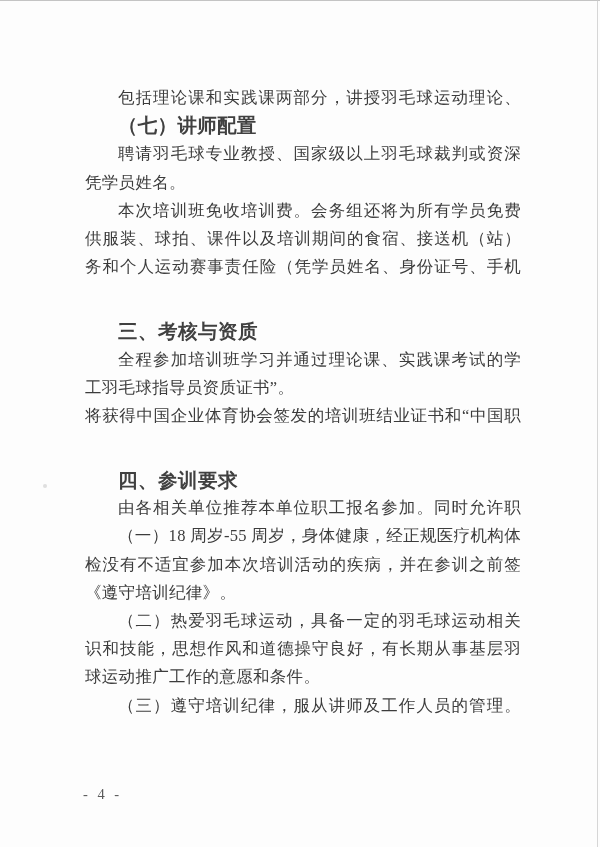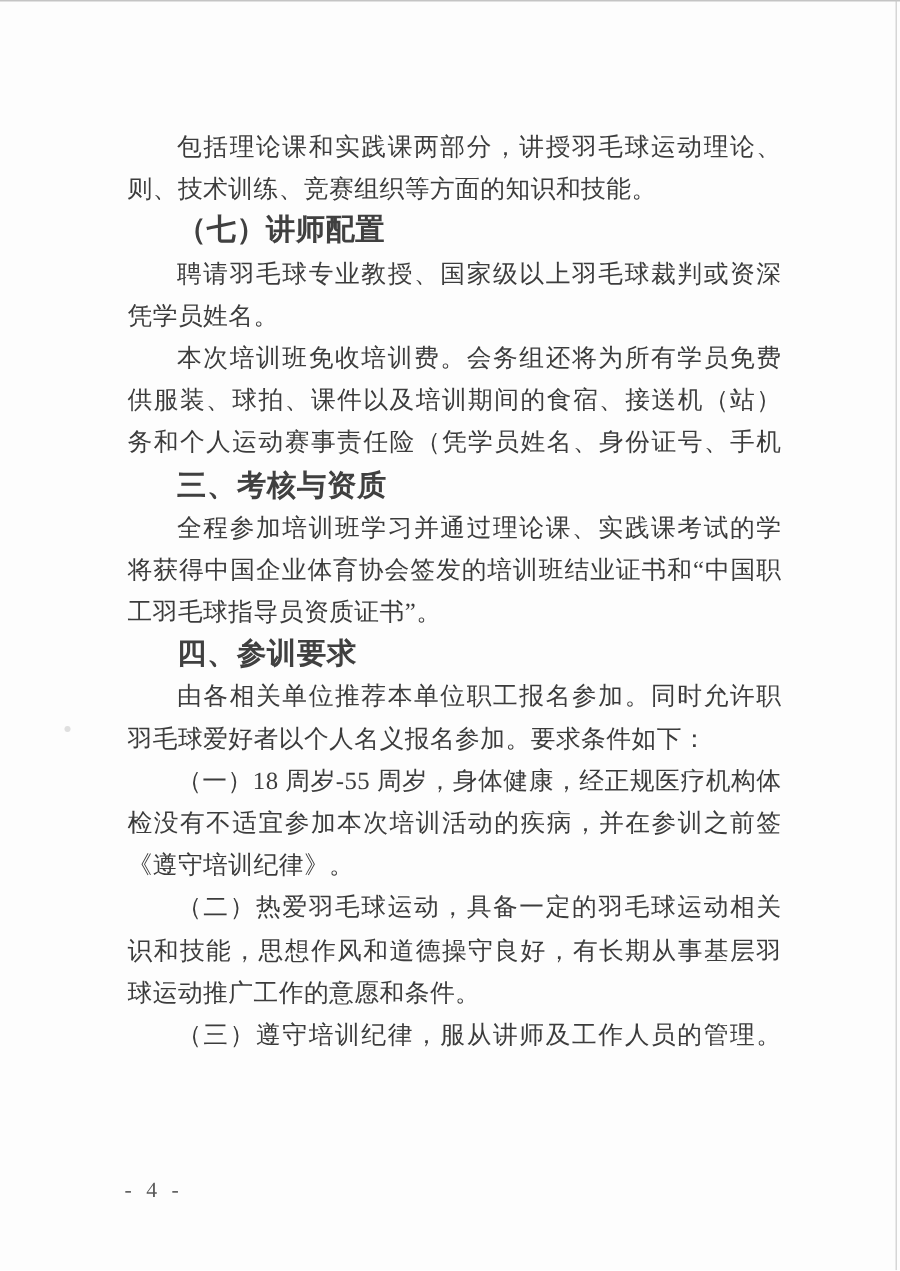--- a/index.html
+++ b/index.html
@@ -69,20 +69,21 @@
     color: #404040;
     line-height: 28.2px;
     overflow: hidden;
   }
   .heading--kai {
     font-family: "Liberation Serif", "DejaVu Serif", serif;
   }
   .heading--hei {
     font-family: "Liberation Sans", "DejaVu Sans", sans-serif;
     letter-spacing: 0.5px;
+    margin-top: 36px;
   }
   .page-number {
     position: absolute;
     left: 83px;
     top: 786px;
     font-size: 14.5px;
     color: #5a5a5a;
     letter-spacing: 3px;
     font-family: "Liberation Serif", "DejaVu Serif", serif;
   }
@@ -92,50 +93,48 @@
 
 <div class="page">
   <div class="edge-top"></div>
   <div class="edge-right"></div>
   <div class="speck"></div>
 
   <div class="content">
 
     <div class="block">
       <div class="line line--indent">包括理论课和实践课两部分，讲授羽毛球运动理论、规</div>
-      <div class="line line--end">则、技术训练、竞赛组织等方面的知识和技能。</div>
     </div>
 
     <div class="heading heading--kai">（七）讲师配置</div>
 
     <div class="block">
       <div class="line line--indent">聘请羽毛球专业教授、国家级以上羽毛球裁判或资深羽</div>
       <div class="line line--end">凭学员姓名。</div>
     </div>
 
 
     <div class="block">
       <div class="line line--indent">本次培训班免收培训费。会务组还将为所有学员免费提</div>
       <div class="line">供服装、球拍、课件以及培训期间的食宿、接送机（站）服</div>
       <div class="line">务和个人运动赛事责任险（凭学员姓名、身份证号、手机号</div>
     </div>
 
     <div class="heading heading--hei">三、考核与资质</div>
 
     <div class="block">
       <div class="line line--indent">全程参加培训班学习并通过理论课、实践课考试的学员</div>
+      <div class="line line--end">工羽毛球指导员资质证书”。</div>
       <div class="line">将获得中国企业体育协会签发的培训班结业证书和“中国职</div>
-      <div class="line line--end">工羽毛球指导员资质证书”。</div>
     </div>
 
     <div class="heading heading--hei">四、参训要求</div>
 
     <div class="block">
       <div class="line line--indent">由各相关单位推荐本单位职工报名参加。同时允许职工</div>
-      <div class="line line--end">羽毛球爱好者以个人名义报名参加。要求条件如下：</div>
     </div>
 
     <div class="block">
       <div class="line line--indent">（一）18 周岁-55 周岁，身体健康，经正规医疗机构体</div>
       <div class="line">检没有不适宜参加本次培训活动的疾病，并在参训之前签署</div>
       <div class="line line--end">《遵守培训纪律》。</div>
     </div>
 
     <div class="block">
       <div class="line line--indent">（二）热爱羽毛球运动，具备一定的羽毛球运动相关知</div>

